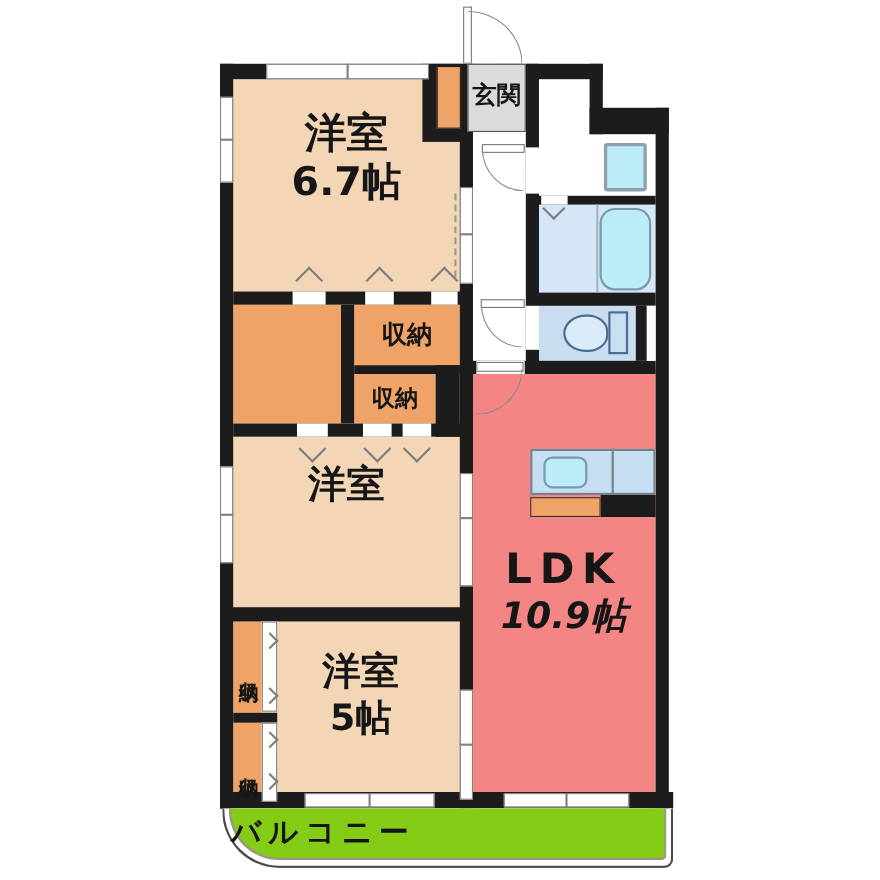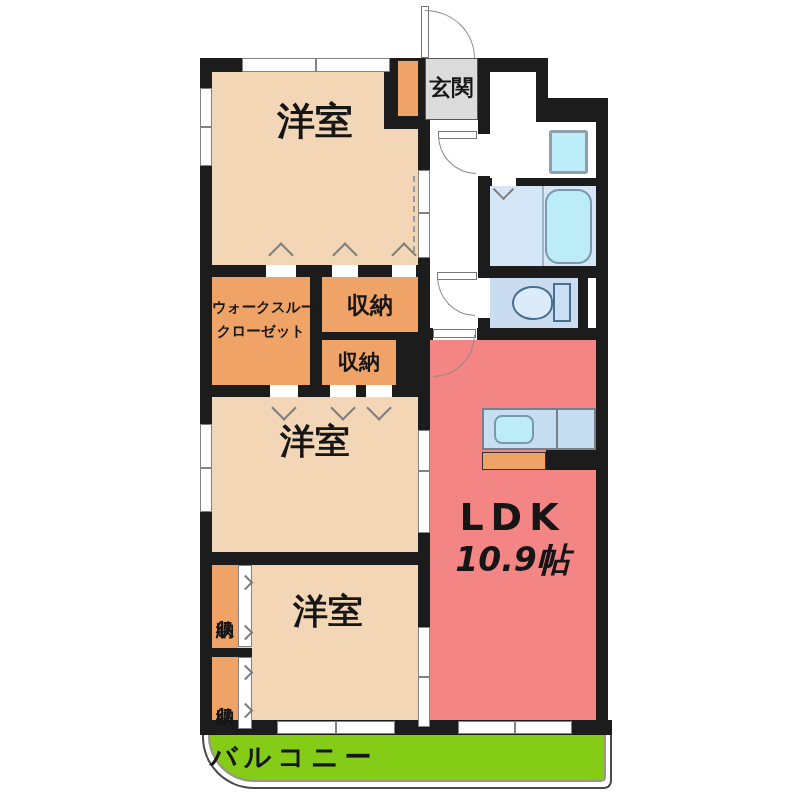--- a/index.html
+++ b/index.html
@@ -137,34 +137,32 @@
   <div class="fixture" style="left:482px;top:452px;width:64px;height:18px;background:#efa366;border:1.5px solid #333;"></div>
 
   <div class="abs" style="left:202px;top:735px;width:410px;height:54px;background:#fff;border:2px solid #4a4a4a;border-top:none;border-bottom-left-radius:52px;border-bottom-right-radius:8px;">
     <div class="abs" style="left:4px;top:0;right:4px;bottom:5px;background:#84cc16;border:2px solid #9a948c;border-top:none;border-bottom-left-radius:46px;border-bottom-right-radius:5px;display:flex;align-items:center;">
       <span class="lbl" style="position:static;font-size:27px;letter-spacing:6px;">バルコニー</span>
     </div>
   </div>
 
   <div class="lbl" style="left:212px;top:98px;width:206px;">
     <div style="font-size:38px;">洋室</div>
+    <div style="font-size:36px;">6.7帖</div>
   </div>
   <div class="lbl" style="left:425px;top:75px;width:53px;font-size:22px;">玄関</div>
-  <div class="lbl" style="left:212px;top:299px;width:98px;">
-    <div style="font-size:14.5px;">ウォークスルー</div>
-    <div style="font-size:14.5px;margin-top:6px;">クローゼット</div>
-  </div>
   <div class="lbl" style="left:322px;top:291px;width:96px;font-size:23px;">収納</div>
   <div class="lbl" style="left:322px;top:350px;width:74px;font-size:21px;">収納</div>
   <div class="lbl" style="left:212px;top:420px;width:206px;">
     <div style="font-size:35px;">洋室</div>
   </div>
   <div class="vlbl" style="left:212px;top:569px;width:26px;height:76px;font-size:18px;">収納</div>
   <div class="vlbl" style="left:212px;top:660px;width:26px;height:67px;font-size:18px;">収納</div>
   <div class="lbl" style="left:238px;top:590px;width:180px;">
     <div style="font-size:35px;">洋室</div>
+    <div style="font-size:33px;">5帖</div>
   </div>
   <div class="lbl" style="left:430px;top:494px;width:165px;">
     <div style="font-size:38px;letter-spacing:7px;">LDK</div>
     <div style="font-size:33px;font-style:italic;">10.9帖</div>
   </div>
 
 </div>
 
 </body></html>

